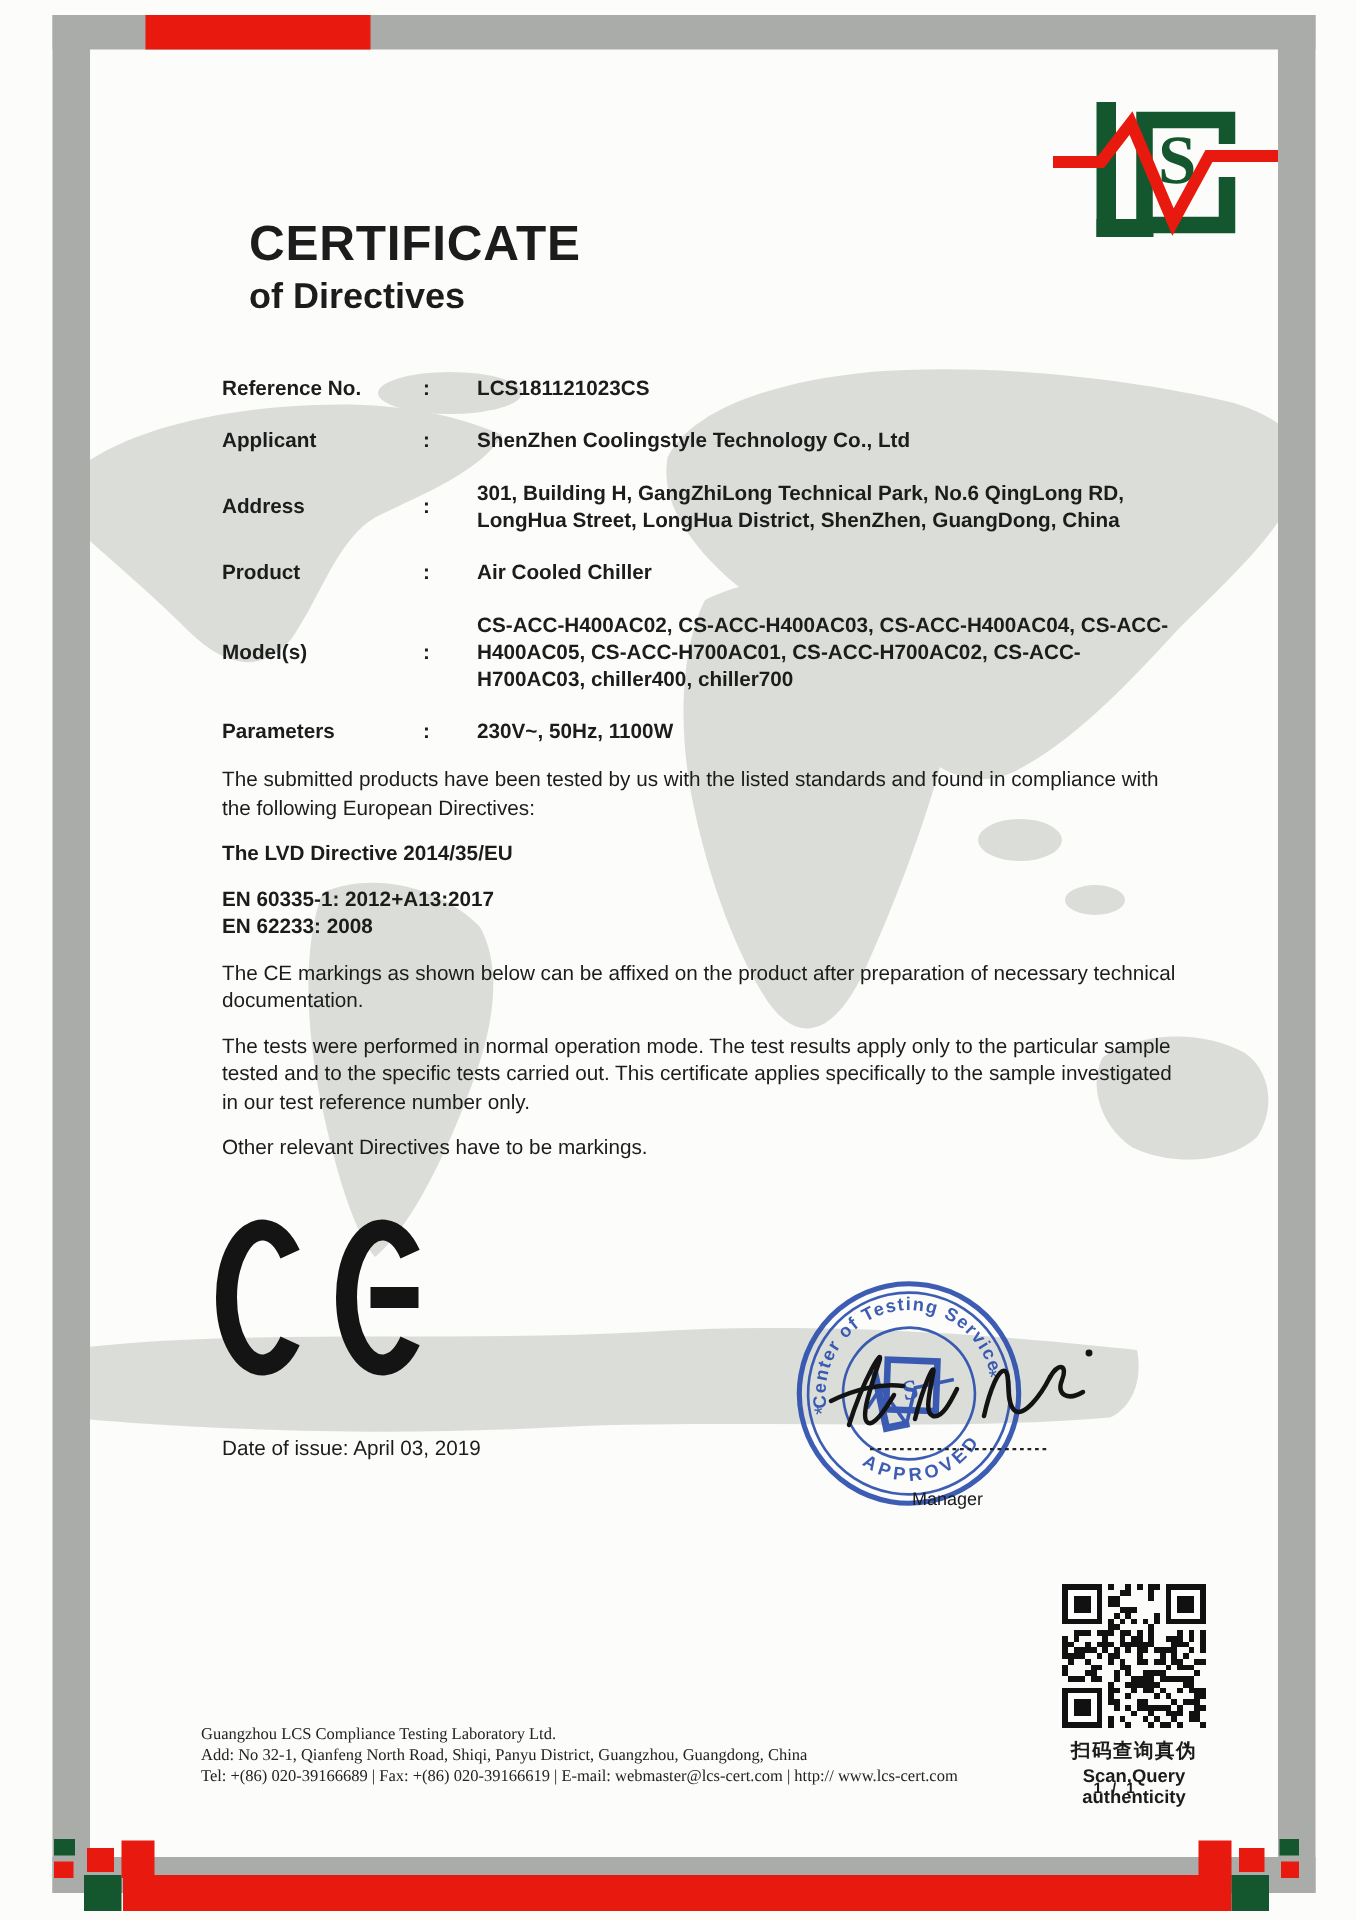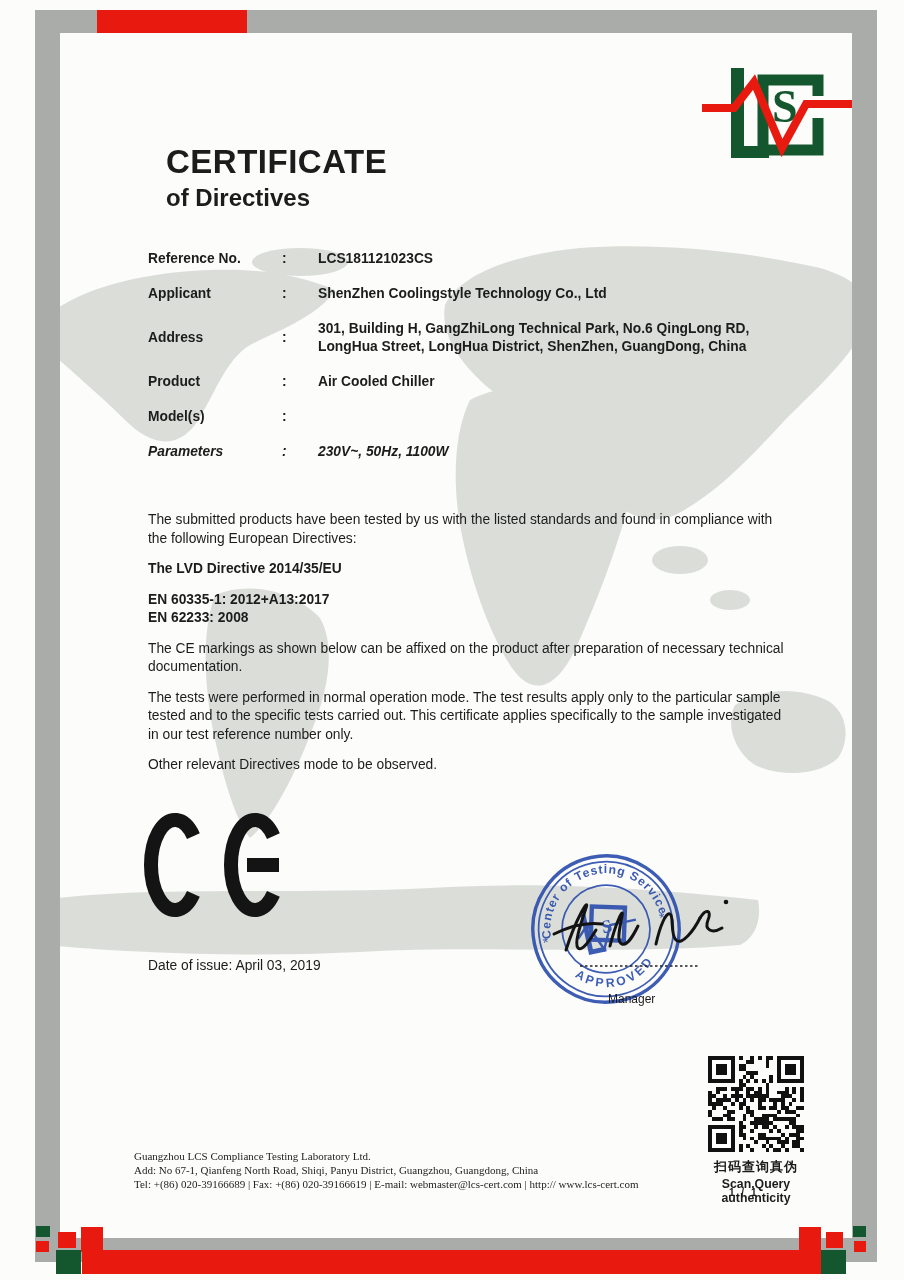--- a/index.html
+++ b/index.html
@@ -30,21 +30,21 @@
   .c8{left:854px;top:1241px;width:12px;height:11px;}
   
   .abs{position:absolute;z-index:3;}
   .logo{left:688px;top:56px;}
   .title-block{left:166px;top:145px;}
   .title-block h1{margin:0;font-size:33px;font-weight:bold;letter-spacing:.5px;line-height:1;}
   .subtitle{font-size:24px;font-weight:bold;margin-top:8px;line-height:1;}
   .fields{left:148px;top:250px;width:636px;}
   .field-row{display:flex;align-items:center;margin-bottom:17px;
              font-size:13.8px;font-weight:bold;line-height:18px;}
-  .row-params{margin-top:16px;font-style:italic;}
+  .row-params{margin-top:16px;}
   .f-label{width:134px;flex:none;}
   .f-colon{width:24px;flex:none;}
   .f-value{flex:1;padding-left:12px;}
   .body-text{left:148px;top:511px;width:636px;font-size:13.8px;line-height:18.5px;}
   .body-text p{margin:0 0 12px 0;}
   .b{font-weight:bold;}
   .std{margin:0;}
   .ce-mark{left:143px;top:808px;}
   .date-line{left:148px;top:958px;font-size:13.8px;font-weight:normal;}
   .stamp{left:528px;top:851px;}
@@ -128,38 +128,39 @@
       <span class="f-value">301, Building H, GangZhiLong Technical Park, No.6 QingLong RD, LongHua Street, LongHua District, ShenZhen, GuangDong, China</span>
     </div>
     <div class="field-row">
       <span class="f-label">Product</span>
       <span class="f-colon">:</span>
       <span class="f-value">Air Cooled Chiller</span>
     </div>
     <div class="field-row">
       <span class="f-label">Model(s)</span>
       <span class="f-colon">:</span>
+      <span class="f-value">CS-ACC-H400AC02, CS-ACC-H400AC03, CS-ACC-H400AC04, CS-ACC-H400AC05, CS-ACC-H700AC01, CS-ACC-H700AC02, CS-ACC-H700AC03, chiller400, chiller700</span>
     </div>
     <div class="field-row row-params">
       <span class="f-label">Parameters</span>
       <span class="f-colon">:</span>
       <span class="f-value">230V~, 50Hz, 1100W</span>
     </div>
   </div>
 
   <div class="abs body-text">
     <p>The submitted products have been tested by us with the listed standards and found in compliance with the following European Directives:</p>
     <p class="b">The LVD Directive 2014/35/EU</p>
     <p class="b">
       <span class="std">EN 60335-1: 2012+A13:2017</span><br>
       <span class="std">EN 62233: 2008</span>
     </p>
     <p>The CE markings as shown below can be affixed on the product after preparation of necessary technical documentation.</p>
     <p>The tests were performed in normal operation mode. The test results apply only to the particular sample tested and to the specific tests carried out. This certificate applies specifically to the sample investigated in our test reference number only.</p>
-    <p>Other relevant Directives mode to be observed.</p>
+    <p>Other relevant Directives have to be markings.</p>
   </div>
 
   <div class="abs ce-mark">
     <svg width="150" height="112" viewBox="0 0 150 112">
       <path d="M50.4,28.1 A24,45 0 1 0 50.4,85.9" stroke="#141414" stroke-width="14" fill="none"></path>
       <path d="M130.4,28.1 A24,45 0 1 0 130.4,85.9" stroke="#141414" stroke-width="14" fill="none"></path>
       <path d="M104,57 H136" stroke="#141414" stroke-width="14" fill="none"></path>
     </svg>
   </div>
 
@@ -422,18 +423,18 @@
         <rect x="0" y="18" width="7" height="7" fill="#111"></rect>
         <rect x="1" y="19" width="5" height="5" fill="#fff"></rect>
         <rect x="2" y="20" width="3" height="3" fill="#111"></rect>
       </svg>
     <div class="qr-cn">扫码查询真伪</div>
     <div class="qr-en">Scan,Query authenticity</div>
   </div>
 
   <div class="abs footer">
     <div>Guangzhou LCS Compliance Testing Laboratory Ltd.</div>
-    <div>Add: No 67-1, Qianfeng North Road, Shiqi, Panyu District, Guangzhou, Guangdong, China</div>
+    <div>Add: No 32-1, Qianfeng North Road, Shiqi, Panyu District, Guangzhou, Guangdong, China</div>
     <div>Tel: +(86) 020-39166689  |  Fax: +(86) 020-39166619  |  E-mail: webmaster@lcs-cert.com  |  http:// www.lcs-cert.com</div>
   </div>
   <div class="abs page-num">1 / 1</div>
 
 </div>
 
 </body></html>

